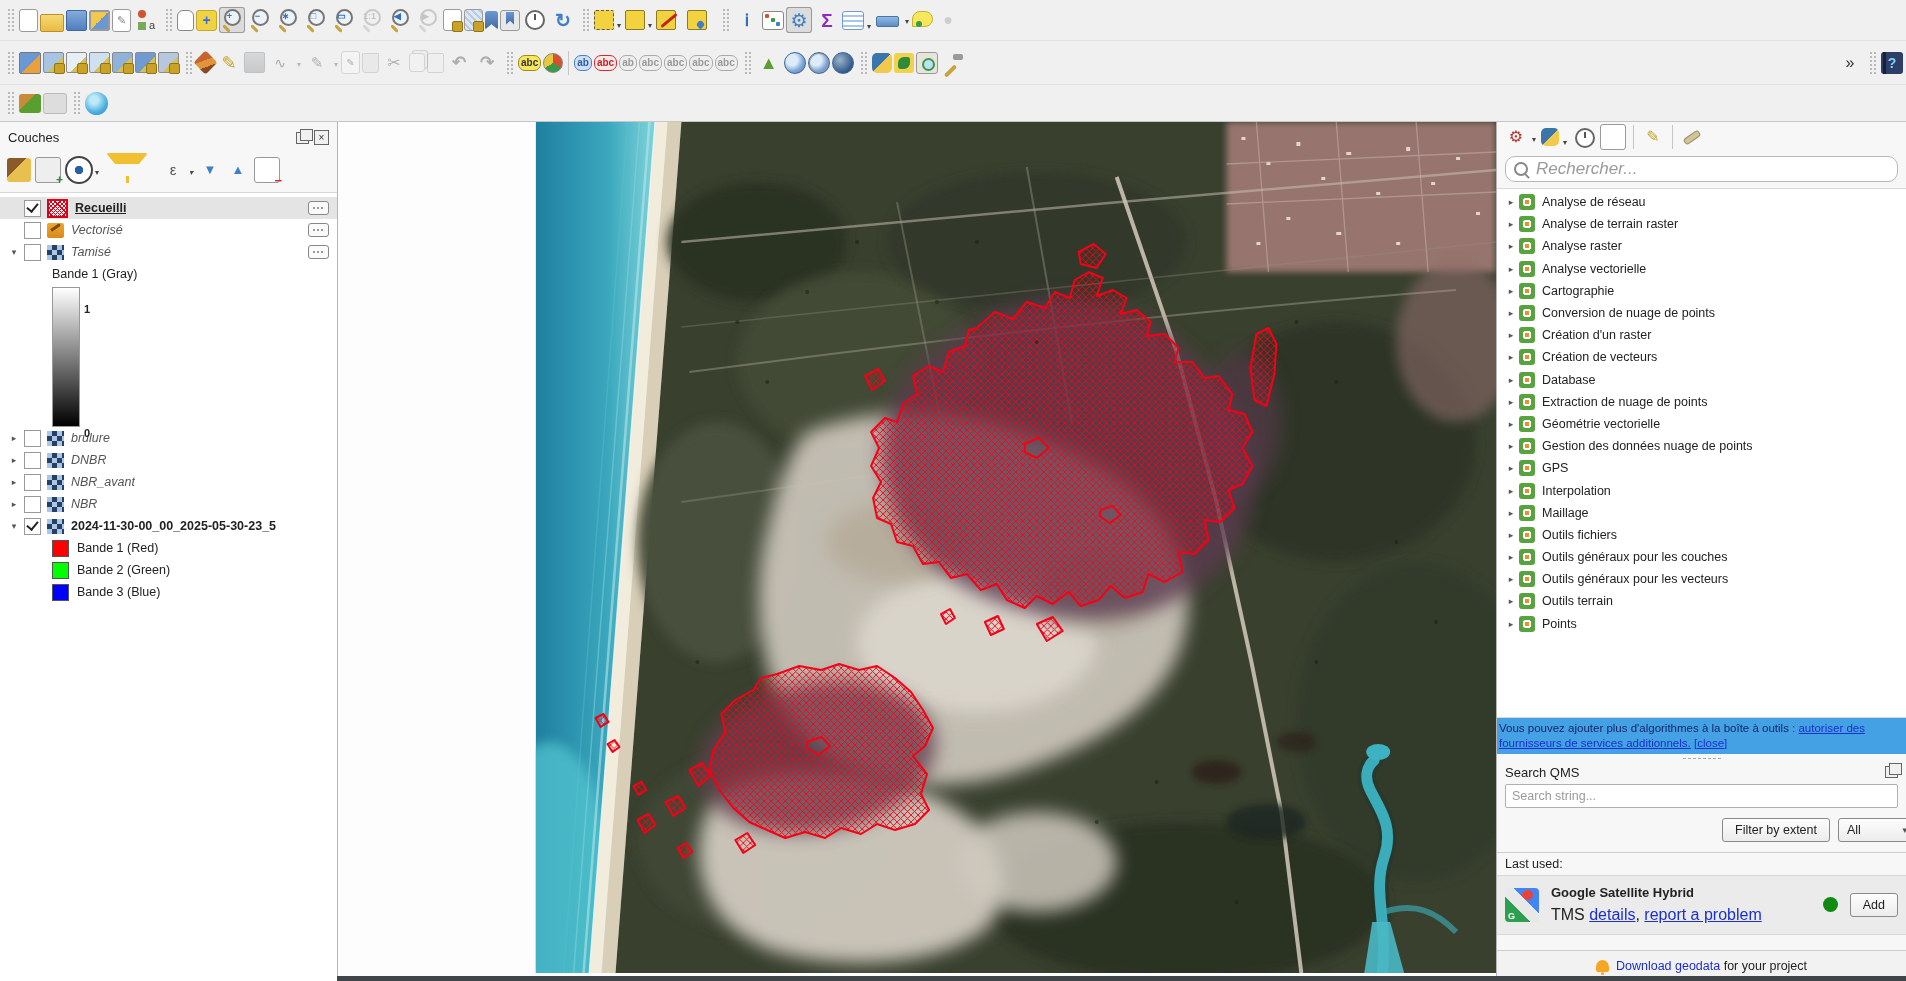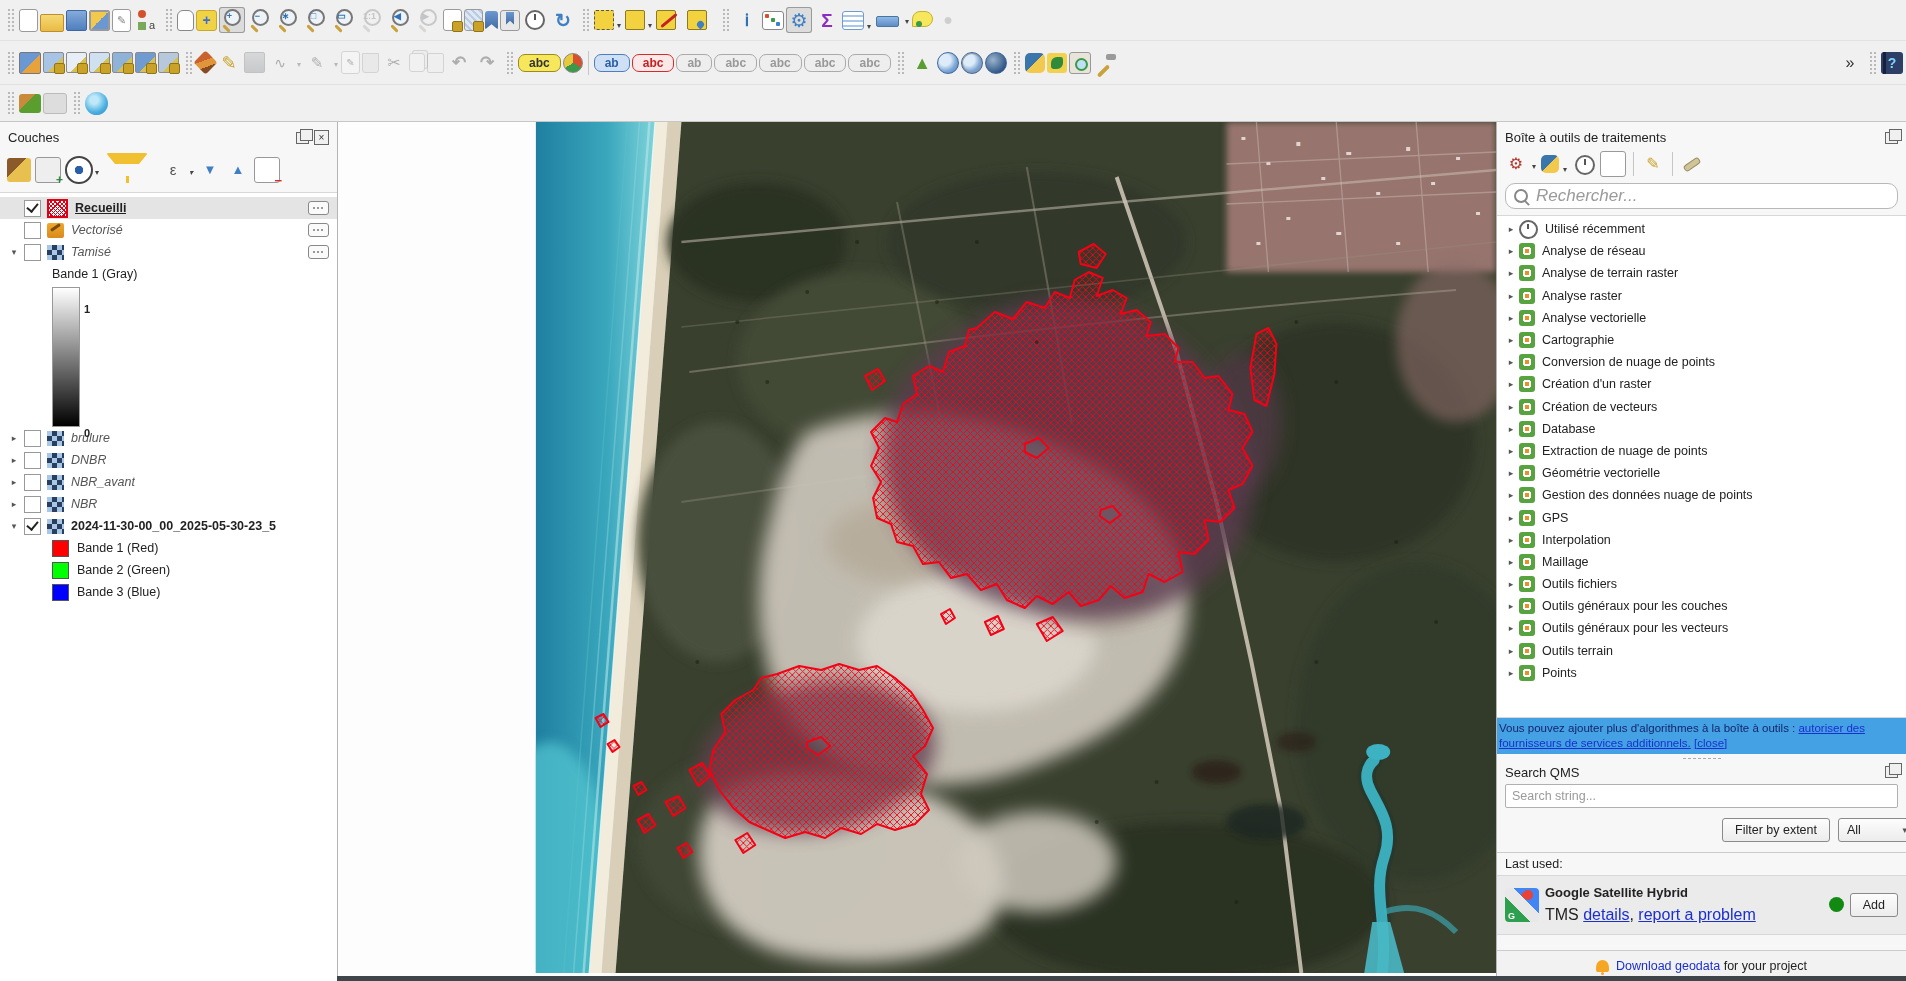--- a/index.html
+++ b/index.html
@@ -46,21 +46,21 @@
   .selyel.pin::after{content:"";position:absolute;right:2px;bottom:1px;width:7px;height:7px;background:#3f7fc4;border-radius:50% 50% 50% 0;transform:rotate(-45deg)}
   .abacus{width:20px;height:17px;background:#fff;border:1px solid #888;
     background-image:radial-gradient(circle at 4px 4px,#d2522e 2px,transparent 2.5px),radial-gradient(circle at 10px 8px,#3a9a4a 2px,transparent 2.5px),radial-gradient(circle at 15px 12px,#3f7fc4 2px,transparent 2.5px)}
   .dsm{width:20px;height:20px;background:linear-gradient(135deg,#6b98d2 0 55%,#e8a23c 55%);border:1px solid #777;border-radius:2px}
   .addlyr{width:19px;height:19px;border:1px solid #8a8a8a;border-radius:2px;background:linear-gradient(135deg,#a8c4e4 60%,#d8c050 60%)}
   .addlyr::after{content:"";position:absolute;right:-2px;bottom:-2px;width:9px;height:9px;background:#c9a227;border:1px solid #8f7418;border-radius:2px}
   .pencils{width:17px;height:17px;background:linear-gradient(115deg,#c9622f 0 40%,#e0953a 40% 70%,#8a4a20 70%);border-radius:3px;transform:rotate(45deg)}
   .trash{width:15px;height:18px;background:#ddd;border:1px solid #999;border-radius:0 0 3px 3px}
   .copy{width:14px;height:17px;background:#f5f5f5;border:1px solid #999;box-shadow:3px -3px 0 -1px #e8e8e8,3px -3px 0 0 #999}
   .paste{width:15px;height:18px;background:#eee;border:1px solid #999;border-radius:2px}
-  .tag{font-size:12px;font-weight:bold;border-radius:7px;padding:2px 10px;border:1px solid;width:auto!important;height:auto!important}
+  .tag{font-size:10px;font-weight:bold;border-radius:7px;padding:2px 2px;border:1px solid;width:auto!important;height:auto!important}
   .tag.y{background:#f7e75c;border-color:#9a8a20;color:#333}
   .tag.b{background:#cfe0f5;border-color:#4a7fc4;color:#2a5fa8}
   .tag.r{background:#fbe8e8;border-color:#d42a2a;color:#c42222}
   .tag.d{background:#eee;border-color:#aaa;color:#999}
   .diagram{width:18px;height:18px;border-radius:50%;background:conic-gradient(#d84f2f 0 33%,#3a9a4a 33% 66%,#e8c83c 66%);border:1px solid #888}
   .globe{width:20px;height:20px;border-radius:50%;border:1px solid #3d689f;background:radial-gradient(circle at 35% 35%,#ddecf8 0 30%,#7fa8d8 60%,#4a7ab8)}
   .globe.dark{background:radial-gradient(circle at 35% 35%,#9ab4cc,#345a8a 70%,#112238)}
   .py{width:20px;height:20px;border-radius:5px;background:linear-gradient(135deg,#3a76ab 50%,#f2c94c 50%)}
   .trends{width:20px;height:20px;border-radius:3px;background:#f2d24c}
   .trends::after{content:"";position:absolute;inset:4px;background:#2f8a3a;border-radius:50% 20% 50% 20%}
@@ -148,21 +148,21 @@
   .splitdots span{width:40px;height:3px;background:radial-gradient(#aaa 1px,transparent 1.3px) 0 0/5px 3px}
   
   .qmsinput{margin:0 8px;border:1px solid #b0b0b0;border-radius:2px;height:22px;display:flex;align-items:center;background:#fff}
   .qmsinput input{border:0;outline:0;flex:1;padding:0 6px;font-size:12.5px;font-family:inherit;background:transparent;color:#333}
   .qmsinput input::placeholder{color:#9a9a9a}
   .qmsbtns{display:flex;justify-content:flex-end;align-items:center;gap:8px;padding:10px 0 10px 8px;margin-right:-10px}
   .btn{border:1px solid #8a8a8a;background:linear-gradient(#fdfdfd,#ececec);padding:4px 12px;border-radius:3px;font-size:12.5px;color:#222}
   .combo{border:1px solid #8a8a8a;background:linear-gradient(#fdfdfd,#ececec);padding:4px 8px;border-radius:3px;font-size:12.5px;width:60px;display:flex;align-items:center}
   .combo .arr{margin-left:auto;font-size:9px;color:#555}
   .lastlabel{padding:4px 8px;border-top:1px solid #ccc;font-size:12.5px}
-  .card{background:#ebebeb;border-top:1px solid #d8d8d8;border-bottom:1px solid #d8d8d8;display:flex;align-items:center;padding:8px;gap:6px}
+  .card{background:#ebebeb;border-top:1px solid #d8d8d8;border-bottom:1px solid #d8d8d8;display:flex;align-items:center;padding:8px;gap:12px}
   .gicon{width:34px;height:34px;border-radius:4px;flex:none;position:relative;background:linear-gradient(45deg,#2e9e4f 0 38%,#e8e8e8 38% 62%,#4285f4 62%)}
   .gicon::after{content:"";position:absolute;top:2px;right:6px;width:10px;height:10px;background:#ea4335;border-radius:50% 50% 50% 0;transform:rotate(45deg)}
   .gicon::before{content:"G";position:absolute;left:3px;bottom:1px;color:#fff;font-size:9px;font-weight:bold;z-index:2}
   .cardtxt{line-height:1.45}
   .cardtxt .nm{font-weight:bold;font-size:13px}
   .cardtxt .ln{font-size:16px}
   .cardtxt a{color:#1b2fd0;text-decoration:underline}
   .gdot{width:15px;height:15px;border-radius:50%;background:#128a12;margin-left:auto;flex:none}
   .qfoot{margin-top:auto;background:#f2f2f2;border-top:1px solid #ccc;height:30px;display:flex;align-items:center;justify-content:center;gap:7px;font-size:12.5px}
   .qfoot a{color:#1b2fd0;}
@@ -721,25 +721,20 @@
           <path d="M296,664 L304,660 L309,668 L301,673 Z"></path>
           <path d="M258,596 L266,592 L271,600 L263,605 Z"></path>
           <path d="M270,622 L277,618 L282,625 L275,630 Z"></path>
         </g>
       </g>
     </svg>
   </section>
 
   <aside class="right">
     <div class="toolbox">
-      <div class="phead">
-        <span>Boîte à outils de traitements</span>
-        <span class="sp"></span>
-        <span class="pf"></span>
-      </div>
       <div class="ptools">
 
       <span class="tbi plain dd" style="color: rgb(178, 59, 46); font-size: 16px;">
             <i class="g">⚙</i>
           </span>
           <span class="tbi py dd" style="width: 18px; height: 18px;">
             <i class="g"></i>
           </span>
           <span class="tbi clk">
             <i class="g"></i>
@@ -759,25 +754,20 @@
           <span class="tbi wrench">
             <i class="g"></i>
           </span>
         </div>
       <div class="searchbox">
         <span class="magmini"></span>
         <input type="text" placeholder="Rechercher..." style="">
       </div>
       <div class="tblist">
 
-          <div class="trow">
-            <span class="exp e-closed"></span>
-            <span class=" clkic"></span>
-            <span>Utilisé récemment</span>
-          </div>
 
           <div class="trow">
             <span class="exp e-closed"></span>
             <span class=" qic"></span>
             <span>Analyse de réseau</span>
           </div>
 
           <div class="trow">
             <span class="exp e-closed"></span>
             <span class=" qic"></span>

